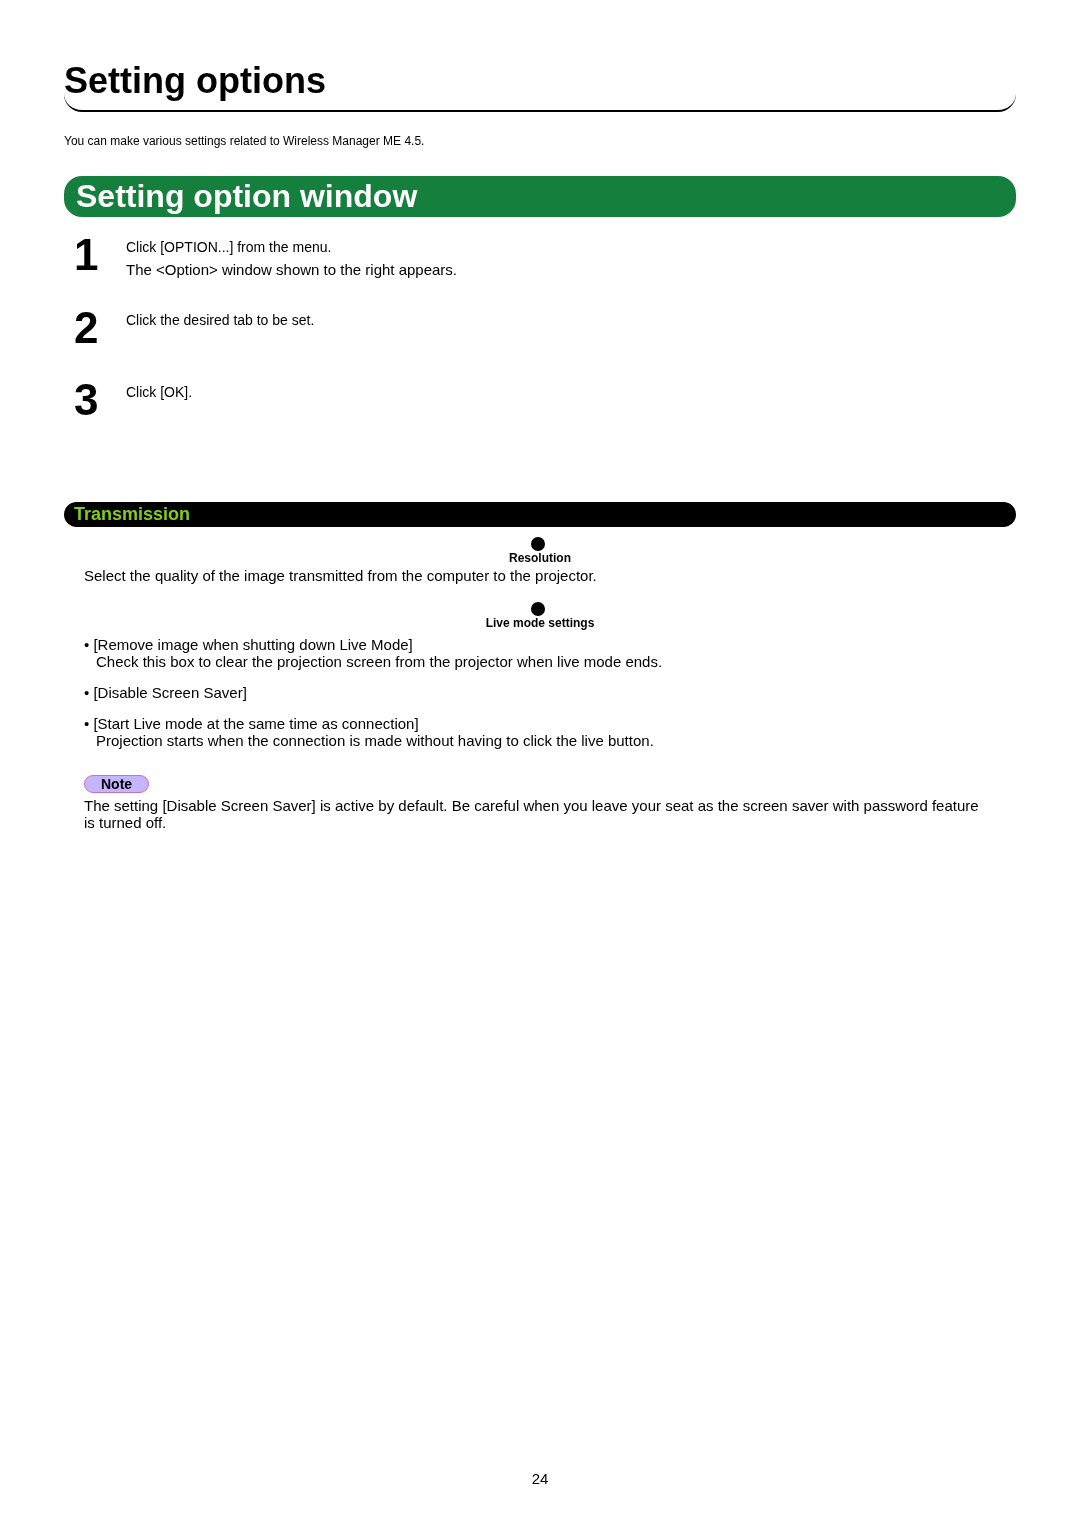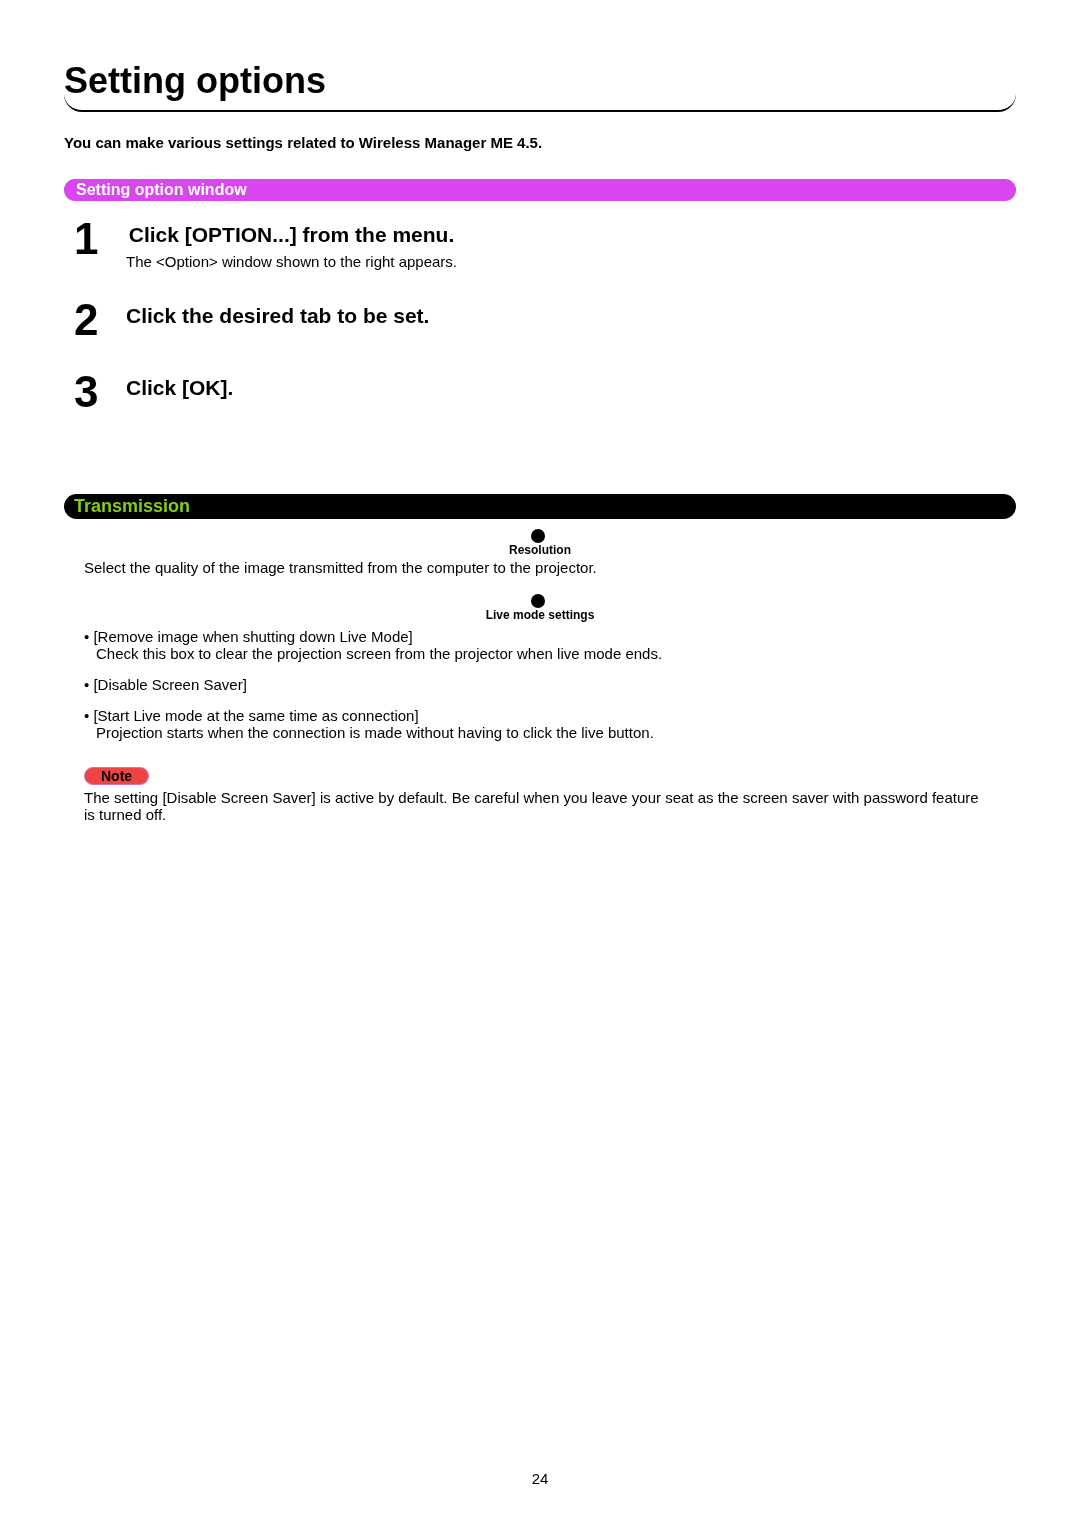--- a/index.html
+++ b/index.html
@@ -6,46 +6,45 @@
   html, body { width: 1080px; height: 1527px; background: #fff; font-family: Arial, Helvetica, sans-serif; color: #000; }
   .page { padding: 60px 64px 0 64px; position: relative; height: 100%; }
   .title {
     font-size: 36px;
     font-weight: bold;
     padding-bottom: 8px;
     border-bottom: 2px solid #000;
     margin-bottom: 22px;
   }
   .intro {
-    font-size: 15px;
+    font-size: 12px;
     margin-bottom: 28px;
-    font-weight: bold;
   }
   .section-header-blue {
-    background: #d946ef;
+    background: #15803d;
     color: #fff;
-    font-size: 16px;
+    font-size: 32px;
     font-weight: bold;
     padding: 2px 12px;
     margin-bottom: 16px;
   }
   .step-row {
     display: flex;
     align-items: flex-start;
     margin: 10px 0 28px 10px;
     gap: 18px;
   }
   .step-num {
     font-size: 44px;
     font-weight: bold;
     line-height: 1;
     min-width: 34px;
   }
   .step-body { padding-top: 6px; }
-  .step-heading { font-size: 21px; font-weight: bold; margin-bottom: 6px; text-align: center; }
+  .step-heading { font-size: 14px; font-weight: normal; margin-bottom: 6px; }
   .step-desc { font-size: 15px; }
   .black-header {
     background: #000;
     color: #84cc16;
     font-size: 18px;
     font-weight: bold;
     padding: 2px 10px;
     margin-top: 80px;
     margin-bottom: 8px;
   }
@@ -74,21 +73,21 @@
   }
   .bullet-block { margin-left: 20px; margin-top: 6px; }
   .bullet-item { font-size: 15px; margin-bottom: 14px; }
   .bullet-label::before { content: "• "; }
   .bullet-label { display: inline; }
   .bullet-body { margin-left: 12px; }
   .note-badge {
     display: inline-block;
     border: 1.5px solid #d070b5;
     border-radius: 14px;
-    background: #ef4444;
+    background: #c4b5fd;
     color: #000;
     font-size: 14px;
     font-weight: bold;
     padding: 0 16px;
     margin-left: 20px;
     margin-top: 8px;
   }
   .note-text {
     font-size: 15px;
     margin-left: 20px;

